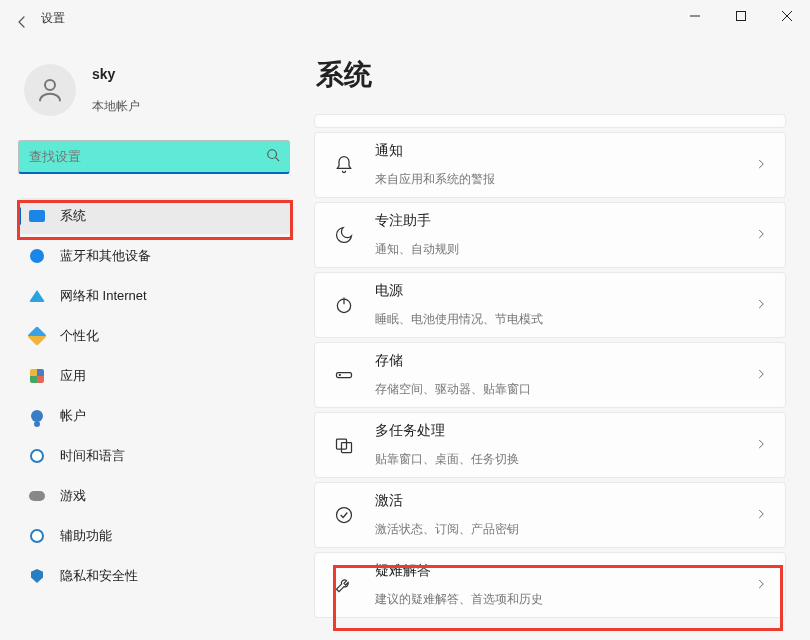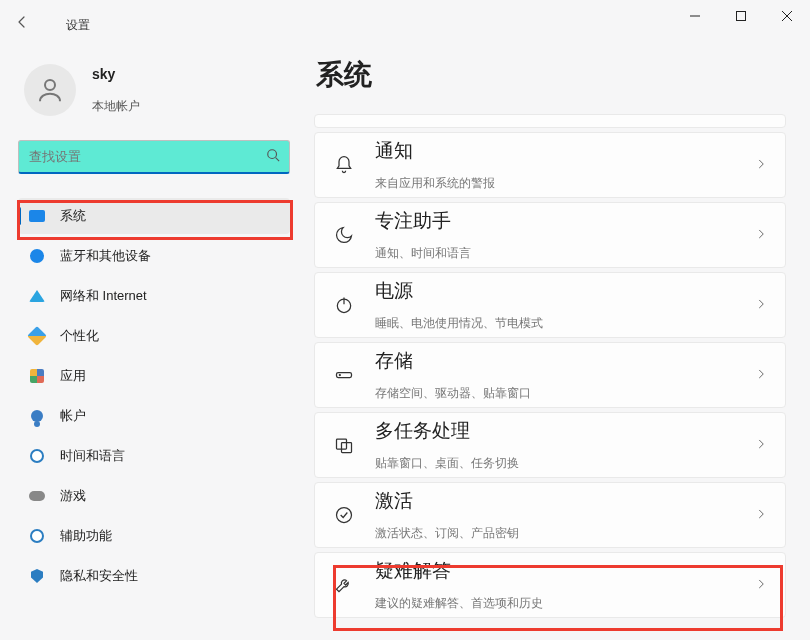--- a/index.html
+++ b/index.html
@@ -18,22 +18,22 @@
     
     .titlebar {
       height: 44px;
       display: flex;
       align-items: center;
       justify-content: space-between;
       padding: 0 0 0 10px;
     }
     .titlebar-left {
       display: flex;
-      align-items: flex-end;
-      gap: 32px;
+      align-items: flex-start;
+      gap: 7px;
     }
     .back-btn {
       width: 24px;
       height: 24px;
       display: flex;
       align-items: center;
       justify-content: center;
       color: #555;
     }
     .title-text {
@@ -210,21 +210,21 @@
       color: #333;
       display: flex;
       align-items: center;
       justify-content: center;
       flex-shrink: 0;
     }
     .card-labels {
       flex: 1;
     }
     .card-title {
-      font-size: 19px;
+      font-size: 14px;
       color: #222;
     }
     .card-sub {
       font-size: 12px;
       color: #777;
       margin-top: 11px;
     }
     .chevron {
       color: #666;
       flex-shrink: 0;
@@ -390,21 +390,21 @@
       </div>
 
       <div class="card">
         <span class="card-icon">
           <svg width="20" height="20" viewBox="0 0 24 24" fill="none" stroke="currentColor" stroke-width="1.5">
               <path d="M21 13A9 9 0 1 1 11 3a7 7 0 0 0 10 10Z"></path>
             </svg>
         </span>
         <div class="card-labels">
           <div class="card-title">专注助手</div>
-          <div class="card-sub">通知、时间和语言</div>
+          <div class="card-sub">通知、自动规则</div>
         </div>
         <span class="chevron">
           <svg width="12" height="12" viewBox="0 0 16 16">
               <path d="m6 3 5 5-5 5" fill="none" stroke="currentColor" stroke-width="1.3" stroke-linecap="round" stroke-linejoin="round"></path>
             </svg>
         </span>
       </div>
 
       <div class="card">
         <span class="card-icon">

